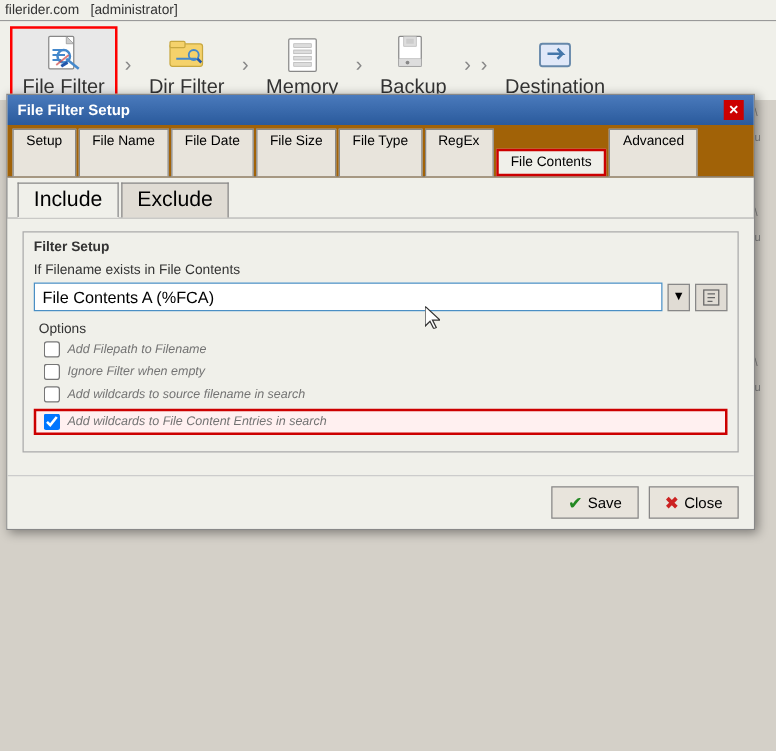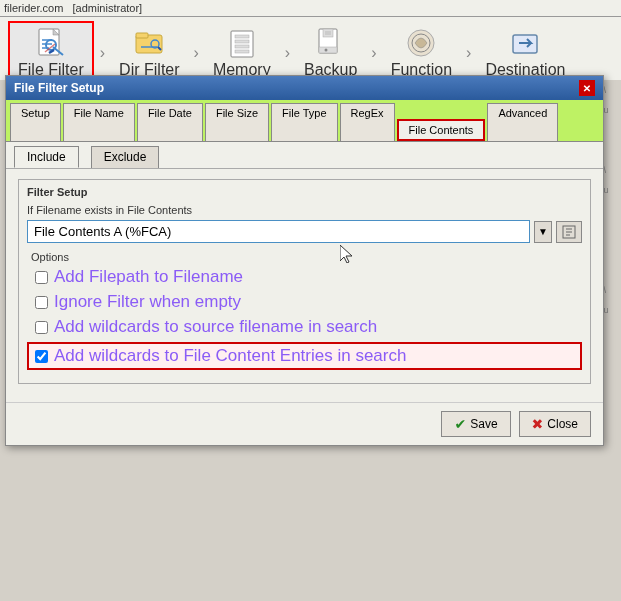--- a/index.html
+++ b/index.html
@@ -103,21 +103,21 @@
       cursor: pointer;
       display: flex;
       align-items: center;
       justify-content: center;
       font-weight: bold;
     }
 
     
     .tabs-row {
       display: flex;
-      background: #bef264;
+      background: #a16207;
       border-bottom: 1px solid #888;
       padding-top: 3px;
       padding-left: 4px;
     }
     .tab {
       padding: 3px 10px;
       cursor: pointer;
       border: 1px solid #888;
       border-bottom: none;
       background: #e8e4dc;
@@ -140,22 +140,22 @@
       display: flex;
       padding: 4px 8px 0;
       border-bottom: 1px solid #aaa;
     }
     .sub-tab {
       padding: 3px 12px;
       cursor: pointer;
       border: 1px solid #888;
       border-bottom: none;
       background: #e0dcd4;
-      margin-right: 12px;
-      font-size: 12px;
+      margin-right: 2px;
+      font-size: 17px;
     }
     .sub-tab.active {
       background: #f0f0ea;
       border: 1px solid #888;
       border-bottom: 1px solid #f0f0ea;
     }
 
     
     .modal-body {
       padding: 10px 12px;
@@ -227,22 +227,23 @@
       display: flex;
       align-items: center;
       gap: 6px;
       margin-bottom: 5px;
       padding-left: 8px;
     }
     .checkbox-row input[type="checkbox"] {
       margin: 0;
     }
     .checkbox-label {
-      font-size: 17px;
-      color: #8b5cf6;
+      font-size: 10px;
+      color: #737373;
+      font-style: italic;
     }
     .checkbox-row.highlighted {
       border: 2px solid #cc0000;
       padding: 2px 6px;
       background: #fff0f0;
     }
 
     
     .modal-footer {
       display: flex;
@@ -344,30 +345,20 @@
         <rect x="10" y="4" width="6" height="4" rx="0" fill="#ccc"></rect>
         <rect x="4" y="20" width="18" height="6" rx="0" fill="#ddd" stroke="#aaa" stroke-width="0.5"></rect>
         <circle cx="11" cy="23" r="1.5" fill="#888"></circle>
       </svg>
     </div>
     <span class="toolbar-label">Backup</span>
   </div>
 
   <span class="toolbar-arrow">›</span>
 
-  <div class="toolbar-item">
-    <div class="toolbar-icon">
-      <svg width="32" height="32" viewBox="0 0 32 32">
-        <circle cx="16" cy="16" r="13" fill="#e8e0d0" stroke="#aaa" stroke-width="1"></circle>
-        <circle cx="16" cy="16" r="9" fill="none" stroke="#888" stroke-width="1"></circle>
-        <path d="M10,16 Q16,6 22,16 Q16,26 10,16" fill="#c8b898" stroke="#888" stroke-width="0.5"></path>
-      </svg>
-    </div>
-    <span class="toolbar-label">Function</span>
-  </div>
 
   <span class="toolbar-arrow">›</span>
 
   <div class="toolbar-item">
     <div class="toolbar-icon">
       <svg width="32" height="32" viewBox="0 0 32 32">
         <rect x="4" y="8" width="24" height="18" rx="2" fill="#e0e8f8" stroke="#6688aa" stroke-width="1.5"></rect>
         <polyline points="10,16 22,16 18,12" fill="none" stroke="#4477aa" stroke-width="2"></polyline>
         <polyline points="22,16 18,20" fill="none" stroke="#4477aa" stroke-width="2"></polyline>
       </svg>

